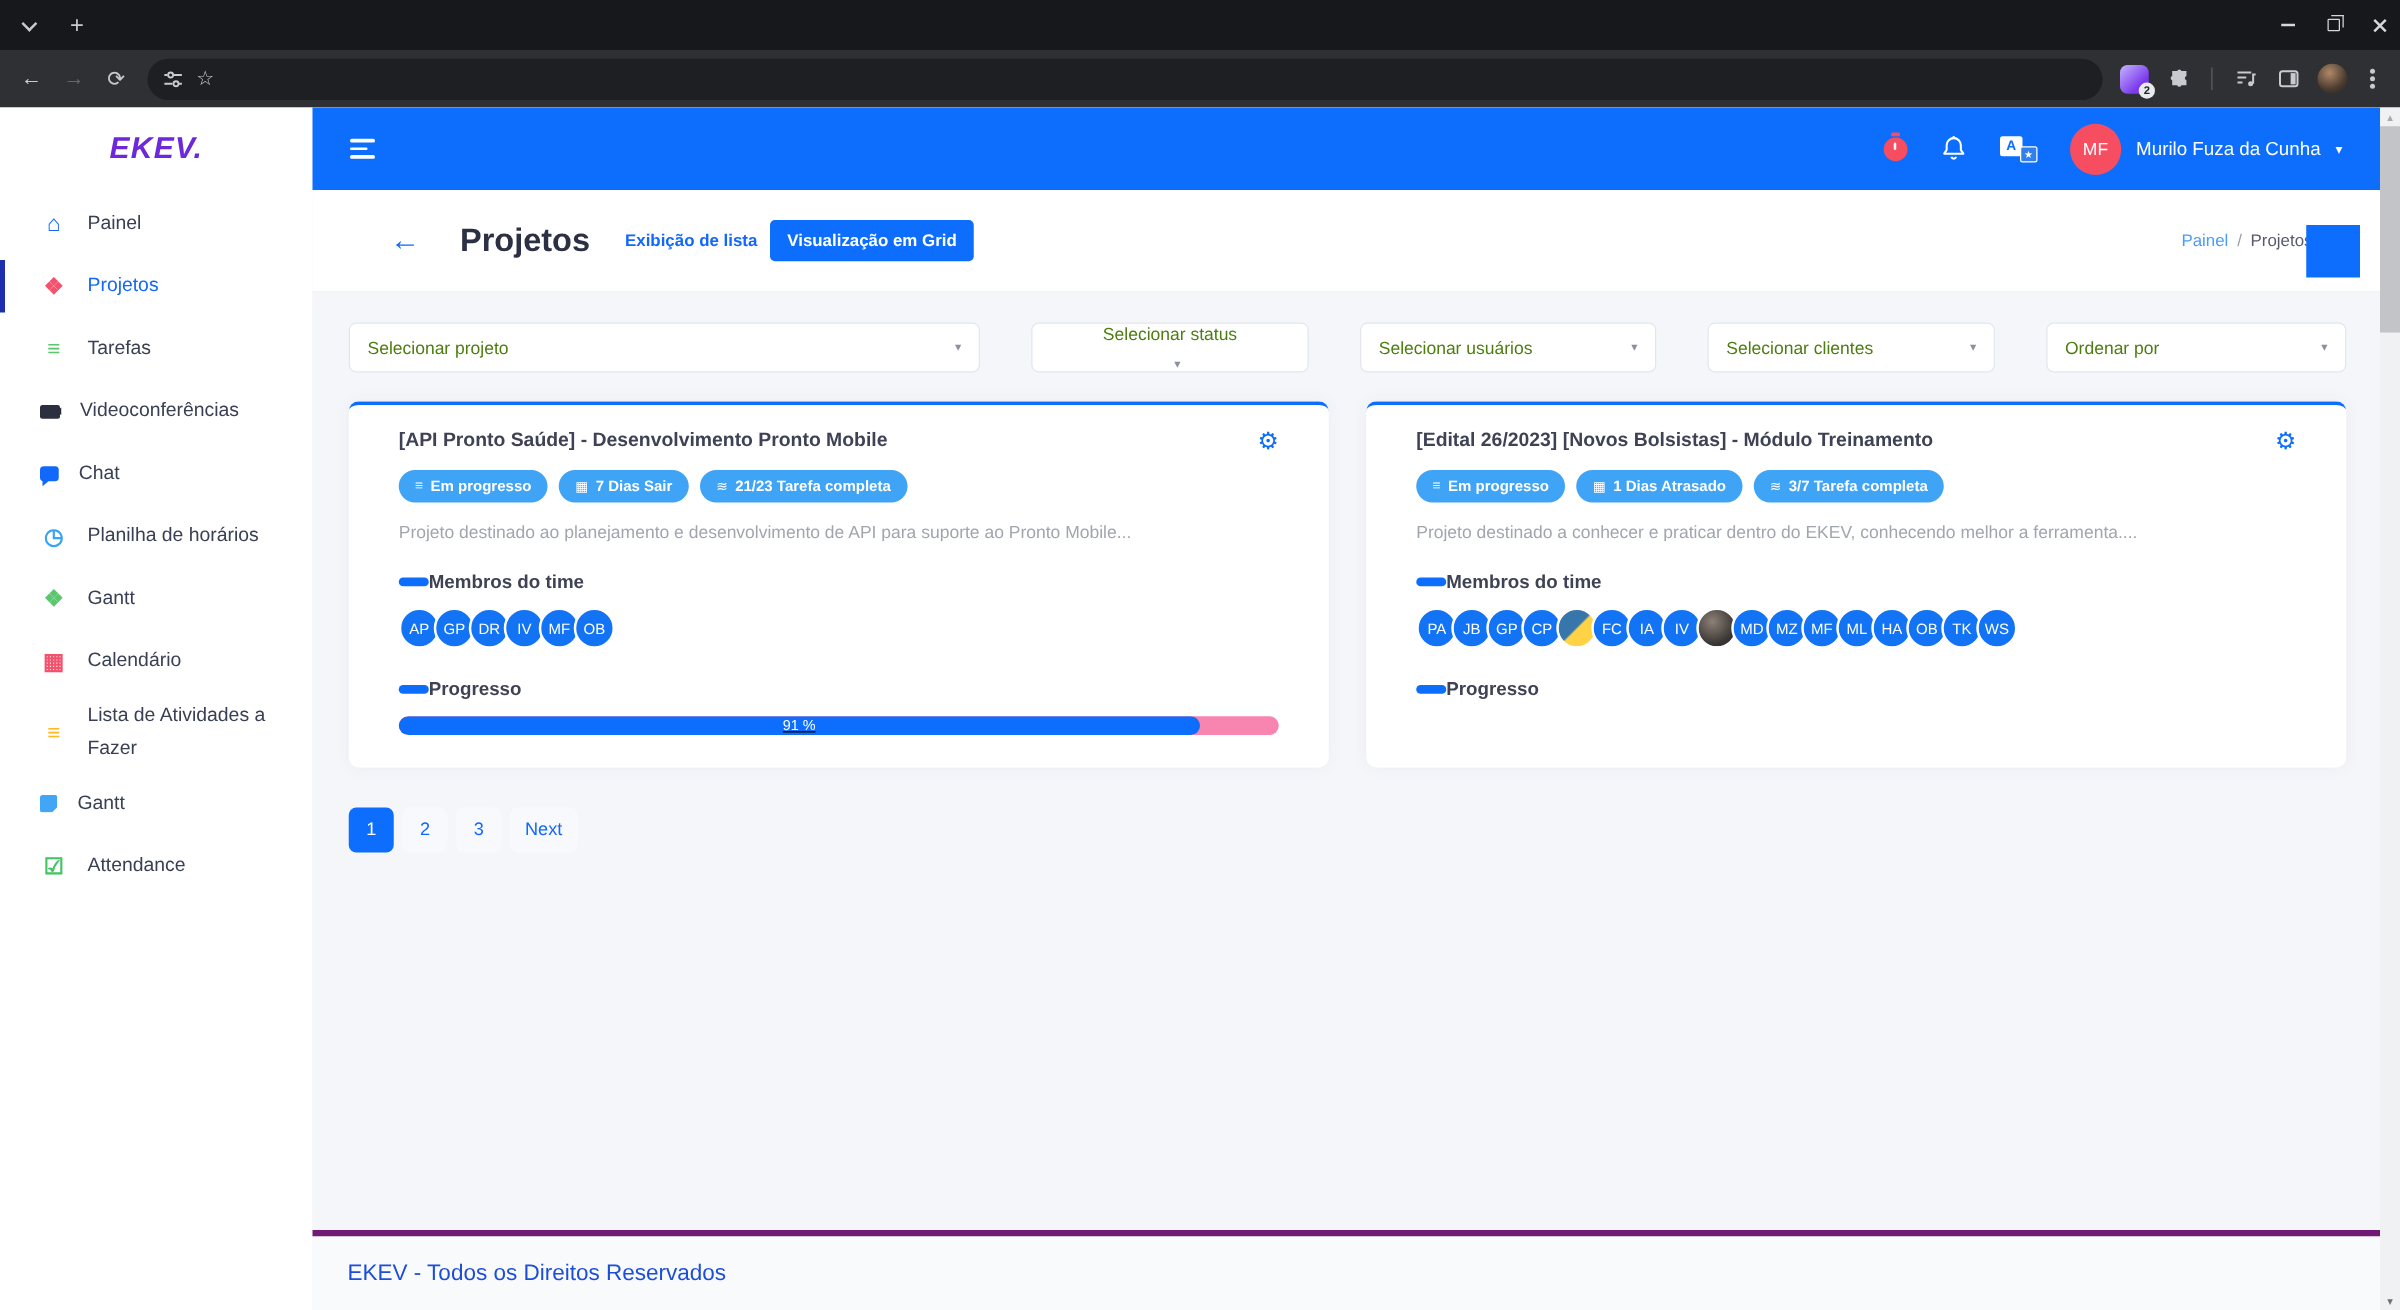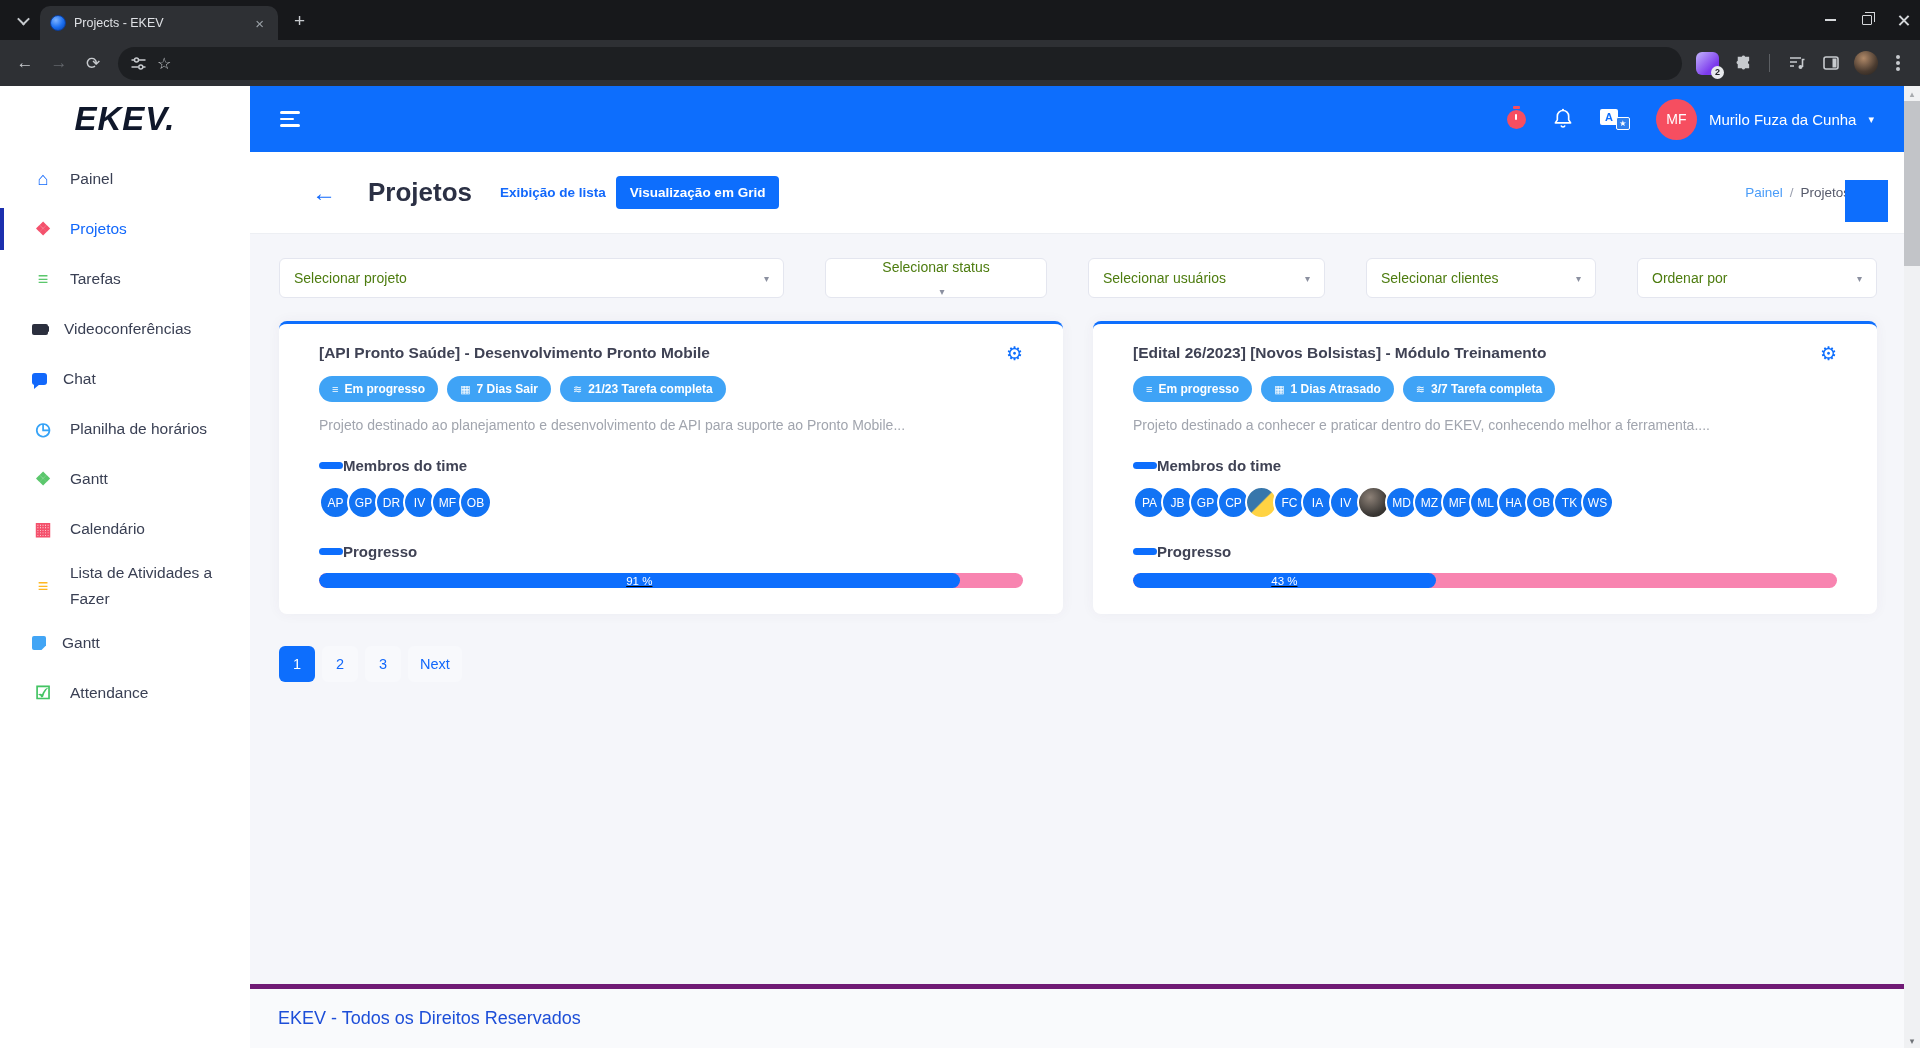--- a/index.html
+++ b/index.html
@@ -33,21 +33,21 @@
   .ext-grad { width:23px; height:23px; border-radius:6px; background:linear-gradient(135deg,#c4b5fd,#7c3aed 70%); position:relative; flex:none; margin:0 4px; }
   .ext-badge { position:absolute; right:-5px; bottom:-4px; width:13px; height:13px; border-radius:50%; background:#e8eaed; color:#202124; font-size:9px; font-weight:bold; display:flex; align-items:center; justify-content:center; }
   .tb-sep { width:1px; height:18px; background:#5c5f63; margin:0 8px; }
   .chrome-avatar { width:24px; height:24px; border-radius:50%; background:radial-gradient(circle at 40% 30%, #b08968, #4a3b30 60%, #23201d); flex:none; margin:0 4px; }
   .kebab { width:4px; height:4px; border-radius:50%; background:#c7cace; box-shadow:0 -6px 0 #c7cace, 0 6px 0 #c7cace; margin:0 10px; }
 
   
   .app { display:flex; height:962px; position:relative; }
   .sidebar { width:250px; background:#fff; flex:none; display:flex; flex-direction:column; }
   .logo-box { height:66px; display:flex; align-items:center; justify-content:center; }
-  .logo { color:#0f172a; font-size:33px; font-weight:bold; font-style:italic; letter-spacing:1px; }
+  .logo { color:#6d28d9; font-size:24px; font-weight:bold; font-style:italic; letter-spacing:1px; }
   .side-nav { padding-top:2px; }
   .side-item { display:flex; align-items:center; min-height:50px; padding:6px 14px 6px 32px; gap:16px; position:relative; cursor:pointer; }
   .side-item .slabel { font-size:15.5px; color:#3a4054; line-height:26px; }
   .side-item.active .slabel { color:#1268fb; }
   .side-item.active::before { content:''; position:absolute; left:0; top:4px; bottom:4px; width:4px; background:#1c2fae; }
   .sicon { width:22px; flex:none; display:flex; align-items:center; justify-content:center; font-size:18px; font-weight:bold; line-height:1; }
   .video-camera-icon { width:16px; height:11px; background:currentColor; border-radius:2px; position:relative; font-size:0; }
   .video-camera-icon::after { content:''; position:absolute; right:-1px; top:2.5px; border-top:3px solid transparent; border-bottom:3px solid transparent; border-right:5px solid currentColor; }
   .chat-bubble-icon { width:15px; height:12px; background:currentColor; border-radius:3px; position:relative; font-size:0; }
   .chat-bubble-icon::after { content:''; position:absolute; left:2px; bottom:-4px; border-top:5px solid currentColor; border-right:6px solid transparent; }
@@ -122,25 +122,20 @@
   .vscroll .thumb { position:absolute; left:0; top:15px; width:16px; height:165px; background:#c2c4c8; }
 </style>
 </head>
 <body>
 
 <div class="chrome">
   <div class="tabstrip">
     <div class="tab-search">
         <span class="chev-down"></span>
       </div>
-    <div class="tab">
-      <span class="favicon"></span>
-      <span class="tab-title">Projects - EKEV</span>
-      <span class="tab-close">×</span>
-    </div>
     <span class="newtab">+</span>
     <div class="win-controls">
       <span class="wc-min"></span>
       <span class="wc-restore"></span>
       <span class="wc-close"></span>
     </div>
   </div>
   <div class="toolbar">
     <span class="nav-ic">←</span>
     <span class="nav-ic disabled">→</span>
@@ -388,25 +383,20 @@
               <span class="avatar">ML</span>
               <span class="avatar">HA</span>
               <span class="avatar">OB</span>
               <span class="avatar">TK</span>
               <span class="avatar">WS</span>
             </div>
             <div class="section-row">
               <span class="dash"></span>
               <span class="section-label">Progresso</span>
             </div>
-            <div class="progress">
-              <div class="progress-fill" style="width: 43%;">
-                <span>43 %</span>
-              </div>
-            </div>
           </div>
         </div>
       <div class="pagination">
           <button class="page-btn active">1</button>
           <button class="page-btn">2</button>
           <button class="page-btn">3</button>
           <button class="page-btn">Next</button>
         </div>
     </div>
 

